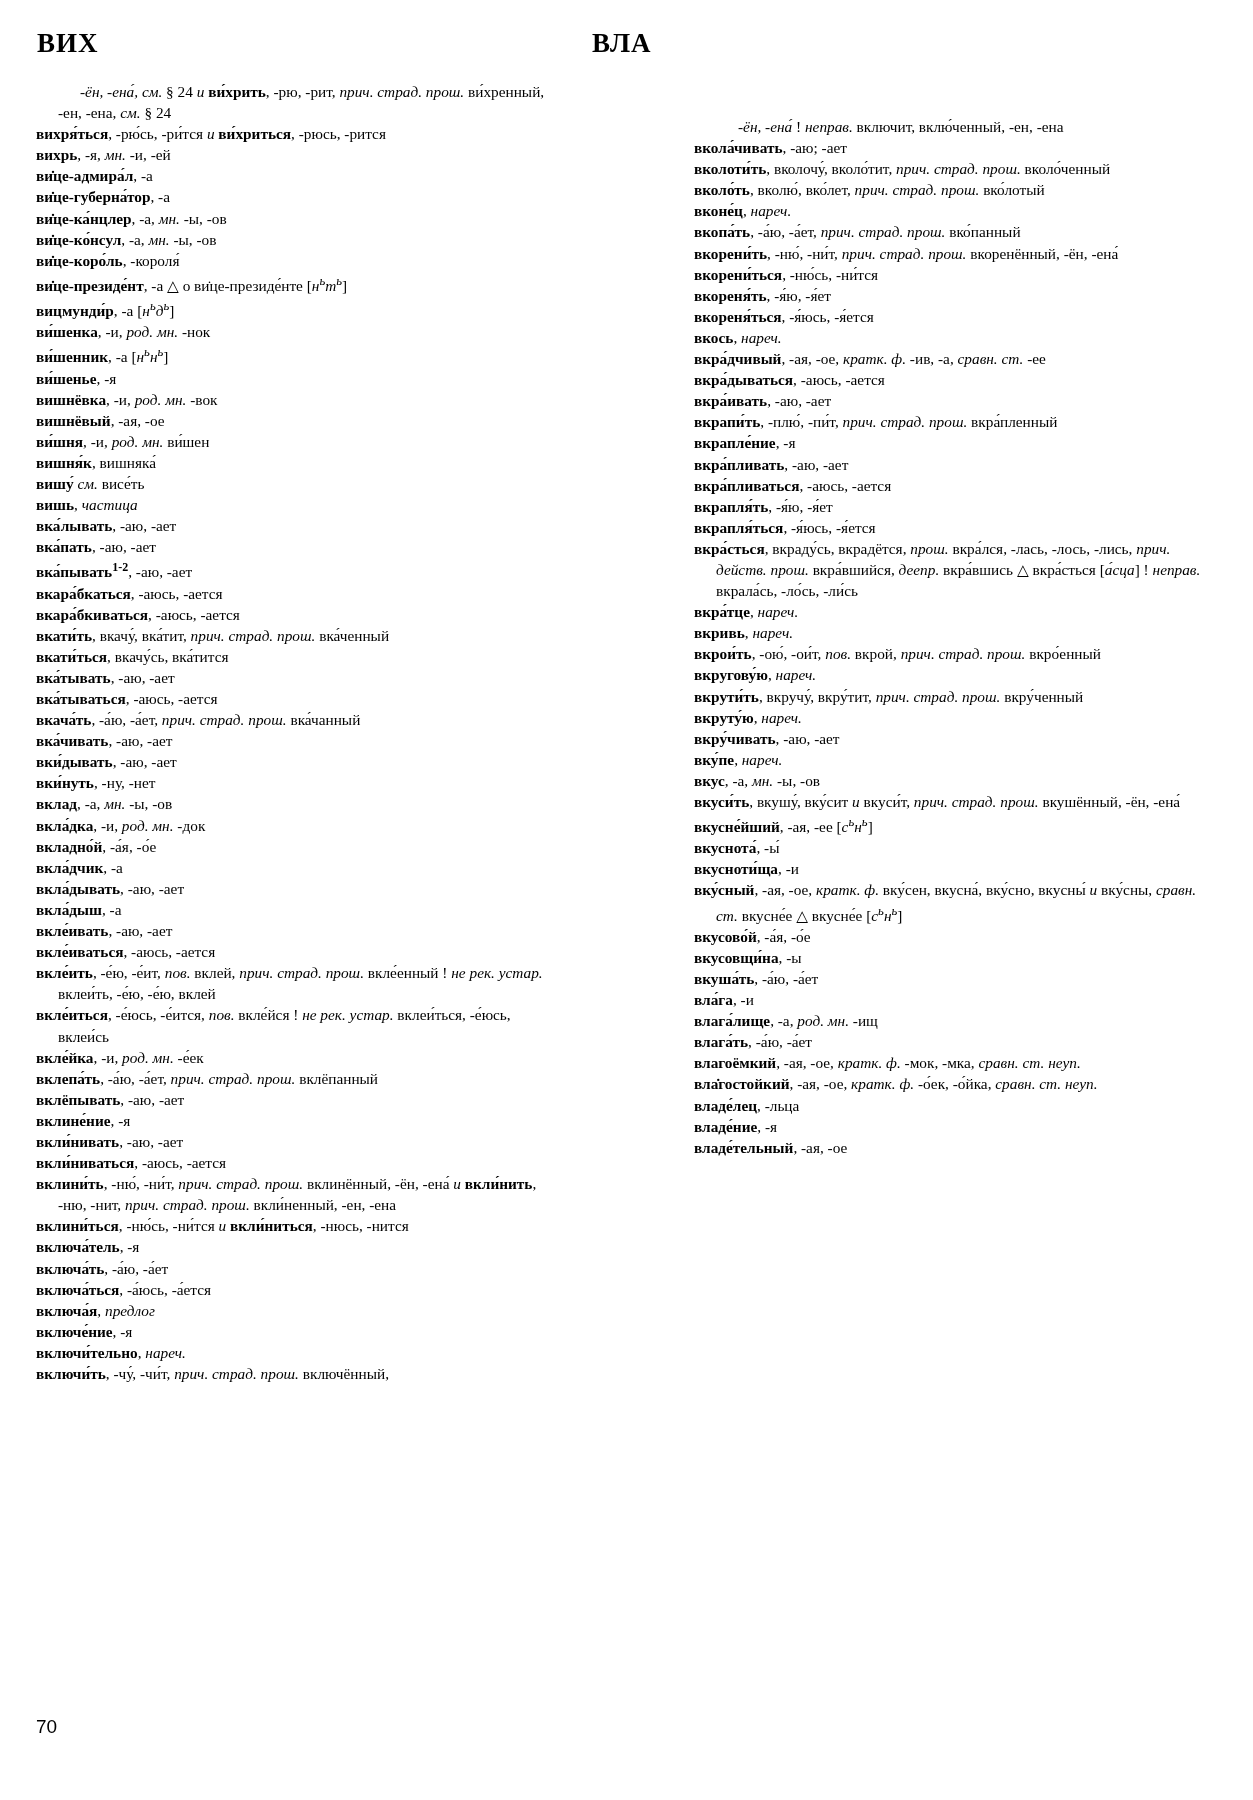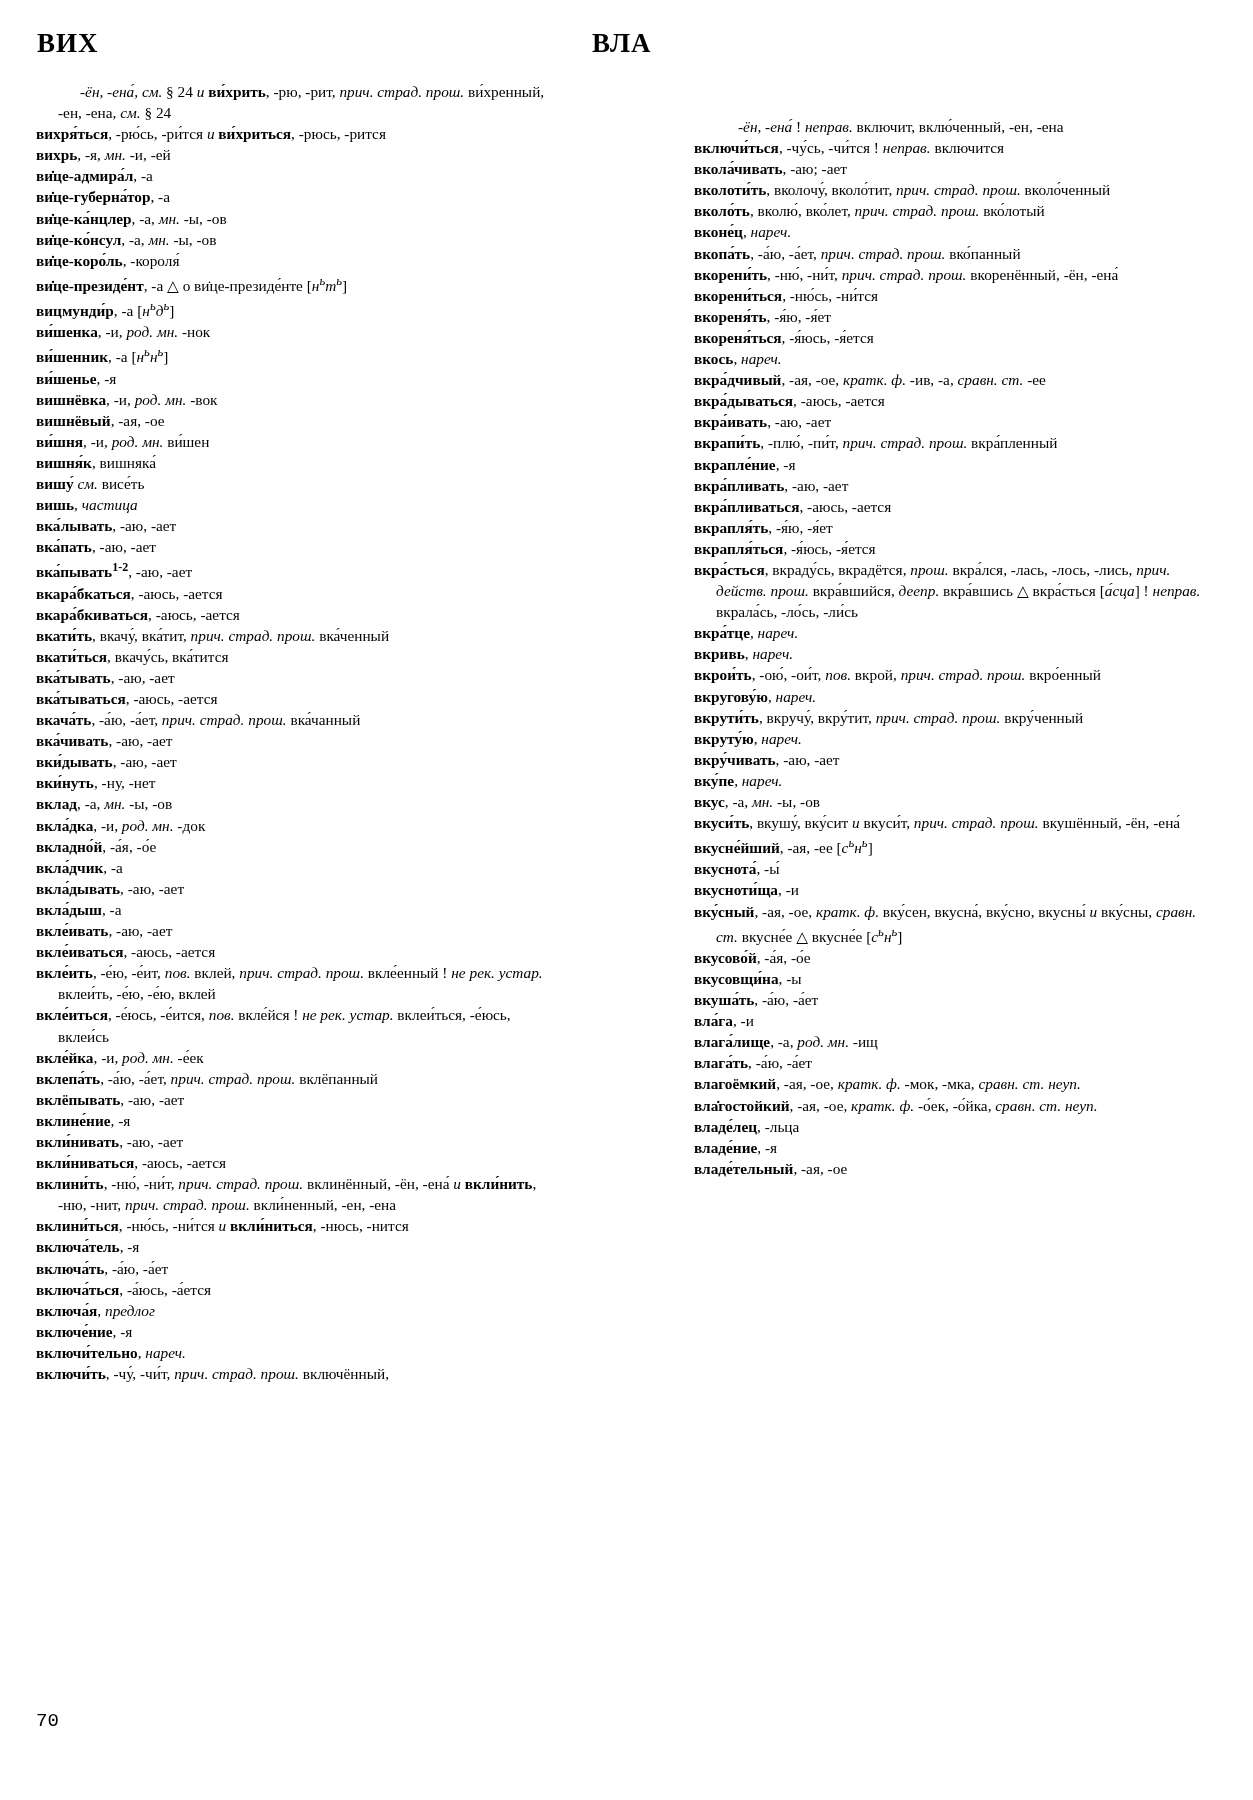--- a/index.html
+++ b/index.html
@@ -55,23 +55,23 @@
   .entry.first {
     text-indent: 22px;
     padding-left: 22px;
   }
   b { font-weight: bold; }
   i { font-style: italic; }
   .sup { font-size: 12px; vertical-align: super; font-weight: bold; }
   .pagenum {
     position: absolute;
     left: 36px;
-    bottom: 36px;
+    bottom: 30px;
     font-size: 19px;
-    font-family: Liberation Mono, monospace;
+    font-family: Liberation Sans, sans-serif;
   }
 </style>
 </head>
 <body>
 
 <div class="page">
 
   <div class="headers">
     <div class="hdr hdr-left">ВИХ</div>
     <div class="hdr hdr-right">ВЛА</div>
@@ -132,21 +132,20 @@
         <div class="entry"><b>включа́тель</b>, -я</div>
         <div class="entry"><b>включа́ть</b>, -а́ю, -а́ет</div>
         <div class="entry"><b>включа́ться</b>, -а́юсь, -а́ется</div>
         <div class="entry"><b>включа́я</b>, <i>предлог</i></div>
         <div class="entry"><b>включе́ние</b>, -я</div>
         <div class="entry"><b>включи́тельно</b>, <i>нареч.</i></div>
         <div class="entry"><b>включи́ть</b>, -чу́, -чи́т, <i>прич. страд. прош.</i> включённый,</div>
       </div>
     <div class="col col-right">
         <div class="entry first"><i>-ён, -ена́</i> ! <i>неправ.</i> включит, вклю́ченный, -ен, -ена</div>
-        <div class="entry"><b>включи́ться</b>, -чу́сь, -чи́тся ! <i>неправ.</i> включится</div>
         <div class="entry"><b>вкола́чивать</b>, -аю; -ает</div>
         <div class="entry"><b>вколоти́ть</b>, вколочу́, вколо́тит, <i>прич. страд. прош.</i> вколо́ченный</div>
         <div class="entry"><b>вколо́ть</b>, вколю́, вко́лет, <i>прич. страд. прош.</i> вко́лотый</div>
         <div class="entry"><b>вконе́ц</b>, <i>нареч.</i></div>
         <div class="entry"><b>вкопа́ть</b>, -а́ю, -а́ет, <i>прич. страд. прош.</i> вко́панный</div>
         <div class="entry"><b>вкорени́ть</b>, -ню́, -ни́т, <i>прич. страд. прош.</i> вкоренённый, -ён, -ена́</div>
         <div class="entry"><b>вкорени́ться</b>, -ню́сь, -ни́тся</div>
         <div class="entry"><b>вкореня́ть</b>, -я́ю, -я́ет</div>
         <div class="entry"><b>вкореня́ться</b>, -я́юсь, -я́ется</div>
         <div class="entry"><b>вкось</b>, <i>нареч.</i></div>

